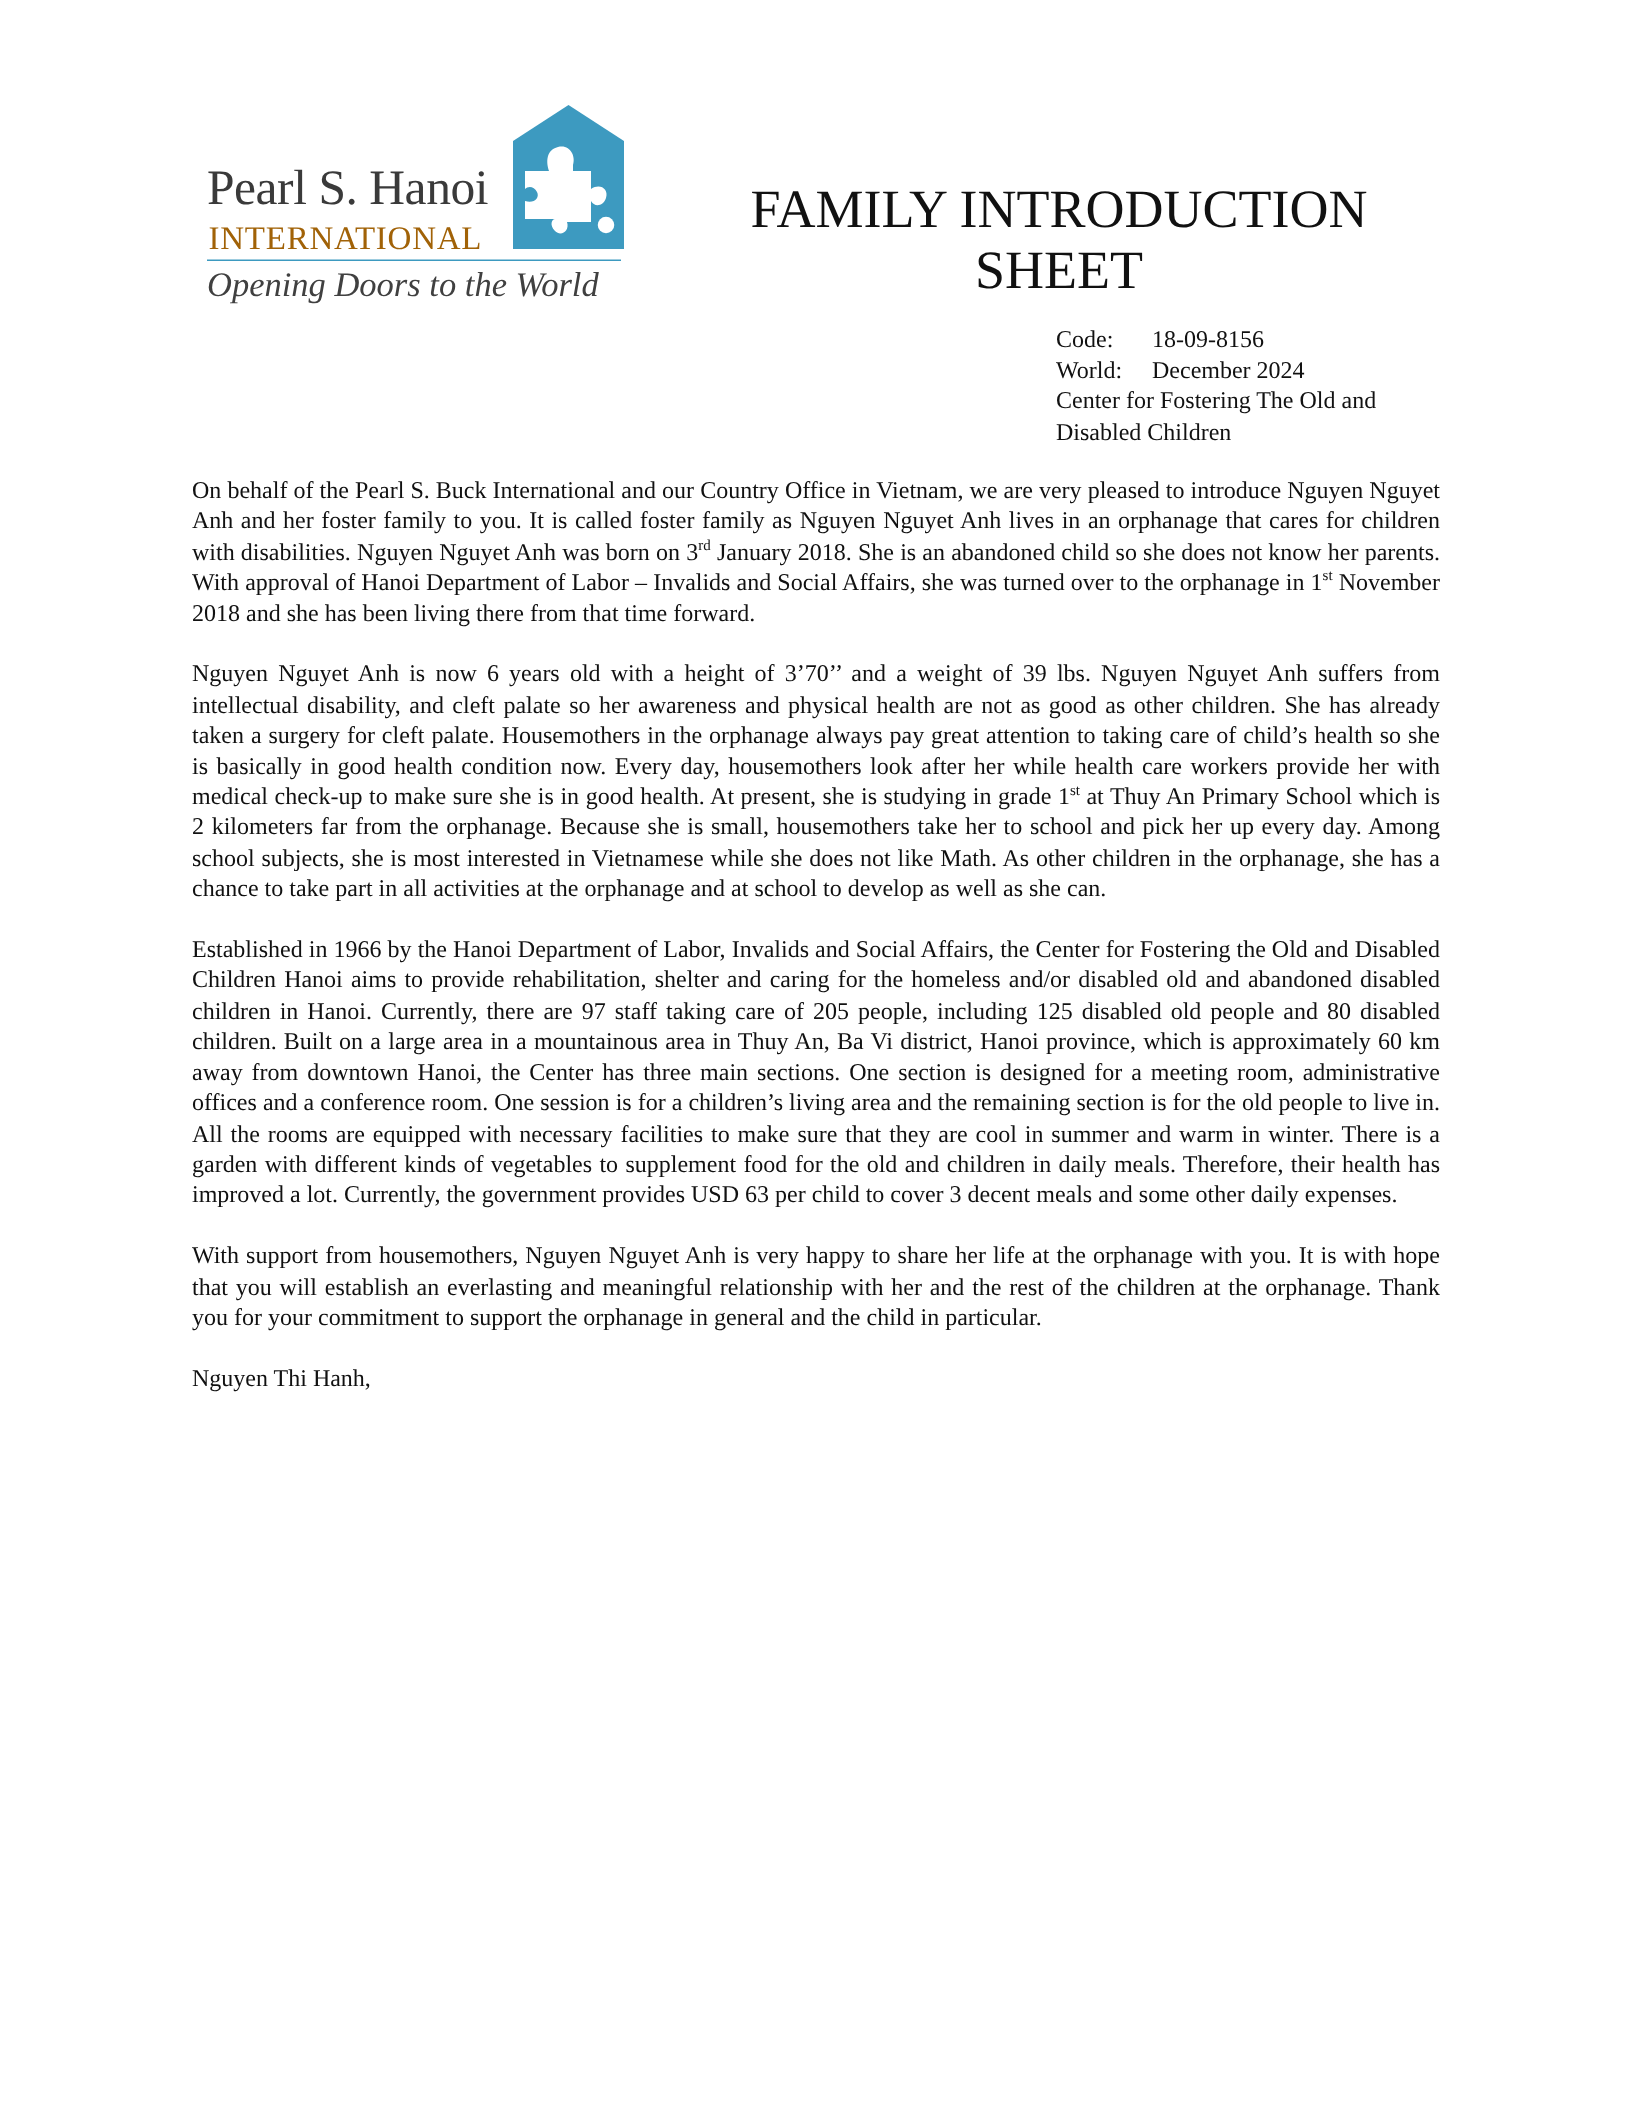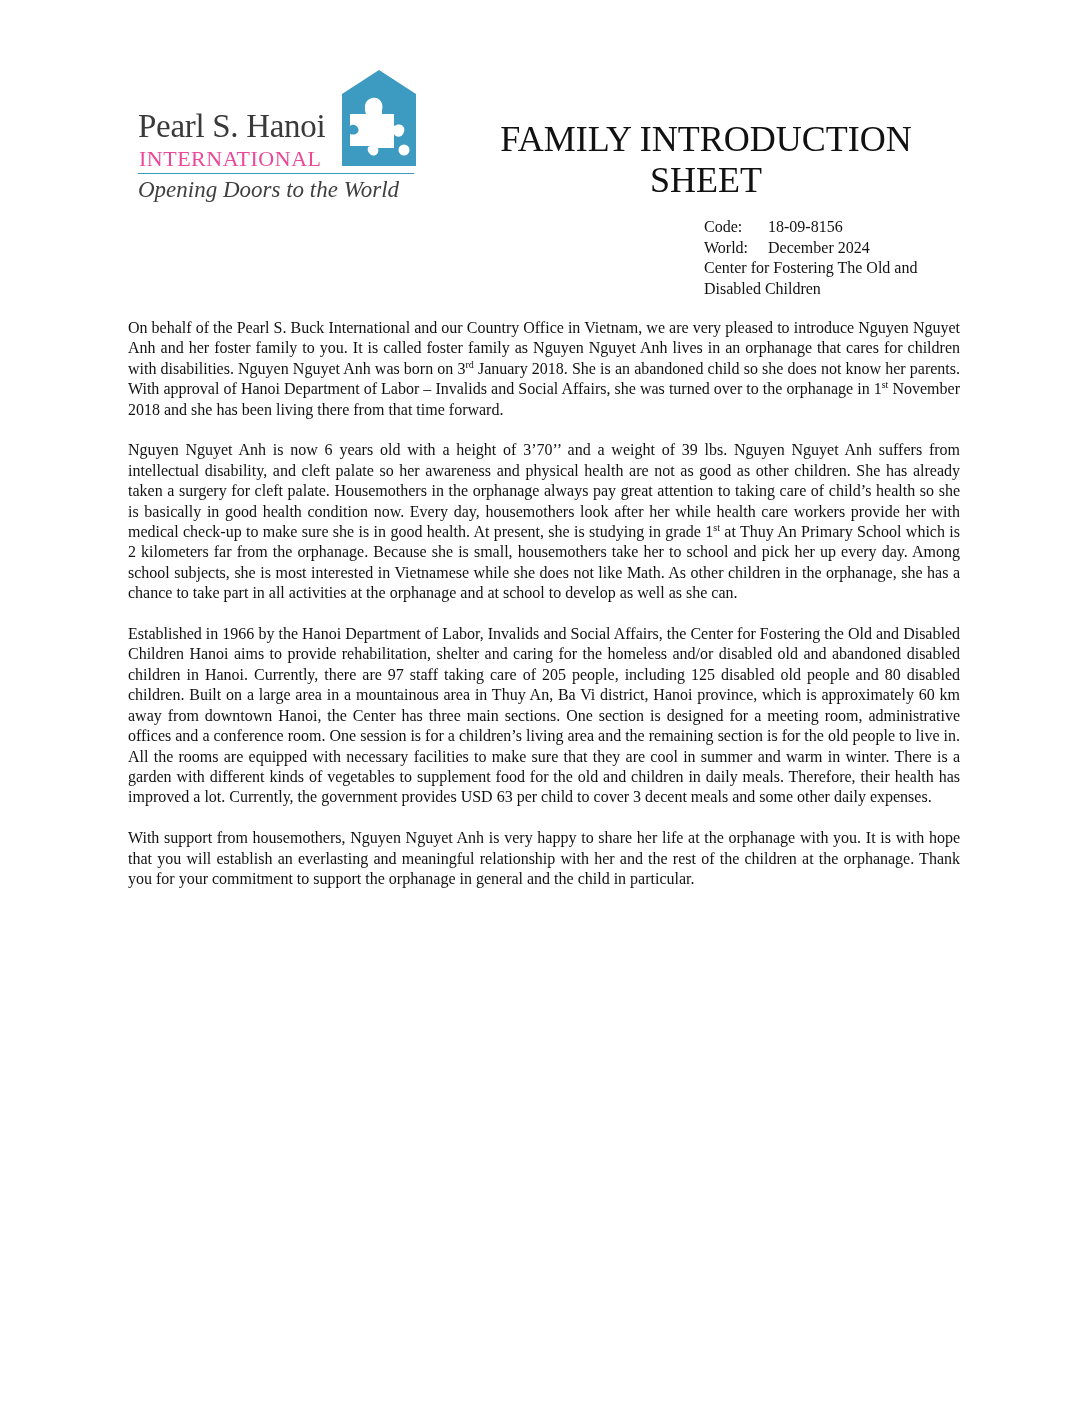--- a/index.html
+++ b/index.html
@@ -8,21 +8,21 @@
       font-family: "Liberation Serif", "DejaVu Serif", serif; color: #111;
     }
     .logo { position: absolute; left: 136px; top: 70px; width: 285px; height: 140px; }
     .logo-text-main {
       position: absolute; left: 2px; top: 38px;
       font-family: "Liberation Serif", serif; font-size: 33px; color: #3a3a3a; letter-spacing: -0.3px;
       white-space: nowrap;
     }
     .logo-text-intl {
       position: absolute; left: 3px; top: 76px;
-      font-family: "Liberation Serif", serif; font-size: 22px; color: #ec4899; letter-spacing: 0.5px;
+      font-family: "Liberation Serif", serif; font-size: 22px; color: #a16207; letter-spacing: 0.5px;
       white-space: nowrap;
     }
     .logo-rule { position: absolute; left: 2px; top: 103px; width: 276px; height: 1px; background: #3d9ac0; }
     .logo-tagline {
       position: absolute; left: 2px; top: 107px;
       font-family: "Liberation Serif", serif; font-style: italic; font-size: 23px; color: #404040;
       white-space: nowrap;
     }
     .logo-house { position: absolute; left: 206px; top: 0px; width: 74px; height: 96px; }
 
@@ -81,14 +81,15 @@
   <p><span>On behalf of the Pearl S. Buck International and our Country Office in Vietnam, we are very pleased to introduce Nguyen Nguyet Anh and her foster family to you. It is called foster family as Nguyen Nguyet Anh lives in an orphanage that cares for children with disabilities. Nguyen Nguyet Anh was born on 3</span><sup>rd</sup><span> January 2018. She is an abandoned child so she does not know her parents. With approval of Hanoi Department of Labor – Invalids and Social Affairs, she was turned over to the orphanage in 1</span><sup>st</sup><span> November 2018 and she has been living there from that time forward.</span></p>
 
   <p><span>Nguyen Nguyet Anh is now 6 years old with a height of 3’70’’ and a weight of 39 lbs. Nguyen Nguyet Anh suffers from intellectual disability, and cleft palate so her awareness and physical health are not as good as other children. She has already taken a surgery for cleft palate. Housemothers in the orphanage always pay great attention to taking care of child’s health so she is basically in good health condition now. Every day, housemothers look after her while health care workers provide her with medical check-up to make sure she is in good health. At present, she is studying in grade 1</span><sup>st</sup><span> at Thuy An Primary School which is 2 kilometers far from the orphanage. Because she is small, housemothers take her to school and pick her up every day. Among school subjects, she is most interested in Vietnamese while she does not like Math. As other children in the orphanage, she has a chance to take part in all activities at the orphanage and at school to develop as well as she can.</span></p>
 
   <p>Established in 1966 by the Hanoi Department of Labor, Invalids and Social Affairs, the Center for Fostering the Old and Disabled Children Hanoi aims to provide rehabilitation, shelter and caring for the homeless and/or disabled old and abandoned disabled children in Hanoi. Currently, there are 97 staff taking care of 205 people, including 125 disabled old people and 80 disabled children. Built on a large area in a mountainous area in Thuy An, Ba Vi district, Hanoi province, which is approximately 60 km away from downtown Hanoi, the Center has three main sections. One section is designed for a meeting room, administrative offices and a conference room. One session is for a children’s living area and the remaining section is for the old people to live in. All the rooms are equipped with necessary facilities to make sure that they are cool in summer and warm in winter. There is a garden with different kinds of vegetables to supplement food for the old and children in daily meals. Therefore, their health has improved a lot. Currently, the government provides USD 63 per child to cover 3 decent meals and some other daily expenses.</p>
 
   <p>With support from housemothers, Nguyen Nguyet Anh is very happy to share her life at the orphanage with you.  It is with hope that you will establish an everlasting and meaningful relationship with her and the rest of the children at the orphanage. Thank you for your commitment to support the orphanage in general and the child in particular.</p>
 
 
   <div class="sign">
+    <p>Nguyen Thi Hanh,</p>
   </div>
 </div>
 
 </body></html>

